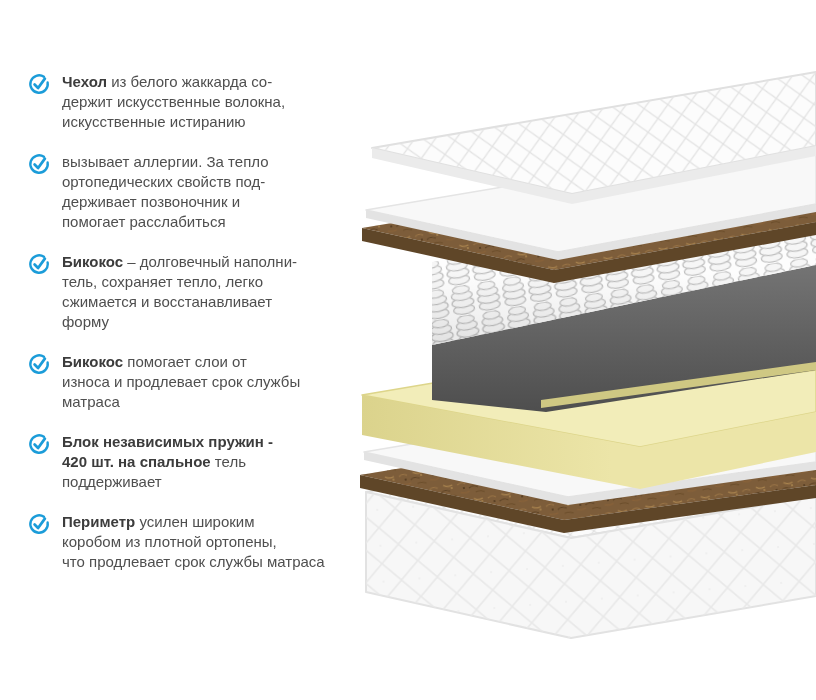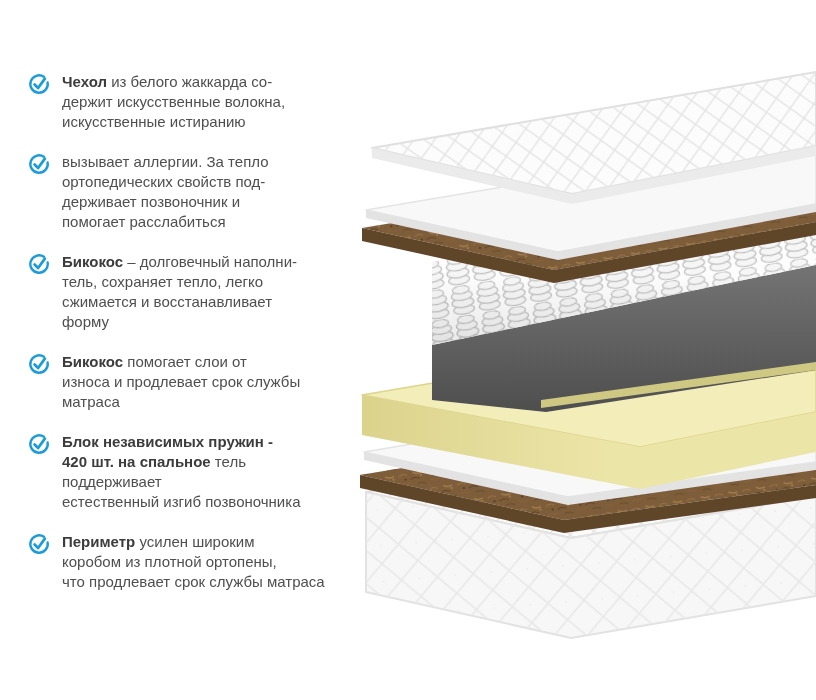--- a/index.html
+++ b/index.html
@@ -67,21 +67,20 @@
       </div>
       <div class="feature">
         <svg class="check" viewBox="0 0 24 24">
           <path d="M21.4 10.4 A 9.5 9.5 0 1 1 17.4 4.2" fill="none" stroke="#1b9cd9" stroke-width="2.6" stroke-linecap="round"></path>
           <path d="M7.2 12.6 L11 16.3 L18.4 6.2" fill="none" stroke="#1b9cd9" stroke-width="3" stroke-linecap="round" stroke-linejoin="round"></path>
         </svg>
         <div class="ftext">
           <div class="line"><span class="b">Блок независимых пружин -</span></div>
           <div class="line"><span class="b">420 шт. на спальное</span><span> тель</span></div>
           <div class="line"><span>поддерживает</span></div>
-          <div class="line"><span>естественный изгиб позвоночника</span></div>
         </div>
       </div>
       <div class="feature">
         <svg class="check" viewBox="0 0 24 24">
           <path d="M21.4 10.4 A 9.5 9.5 0 1 1 17.4 4.2" fill="none" stroke="#1b9cd9" stroke-width="2.6" stroke-linecap="round"></path>
           <path d="M7.2 12.6 L11 16.3 L18.4 6.2" fill="none" stroke="#1b9cd9" stroke-width="3" stroke-linecap="round" stroke-linejoin="round"></path>
         </svg>
         <div class="ftext">
           <div class="line"><span class="b">Периметр</span><span> усилен широким</span></div>
           <div class="line"><span>коробом из плотной ортопены,</span></div>

